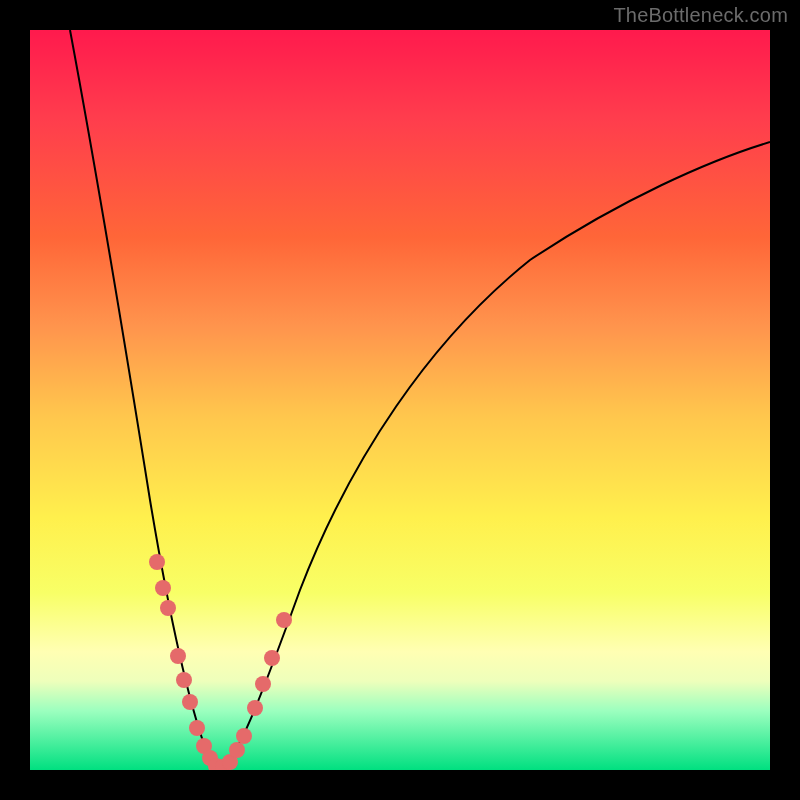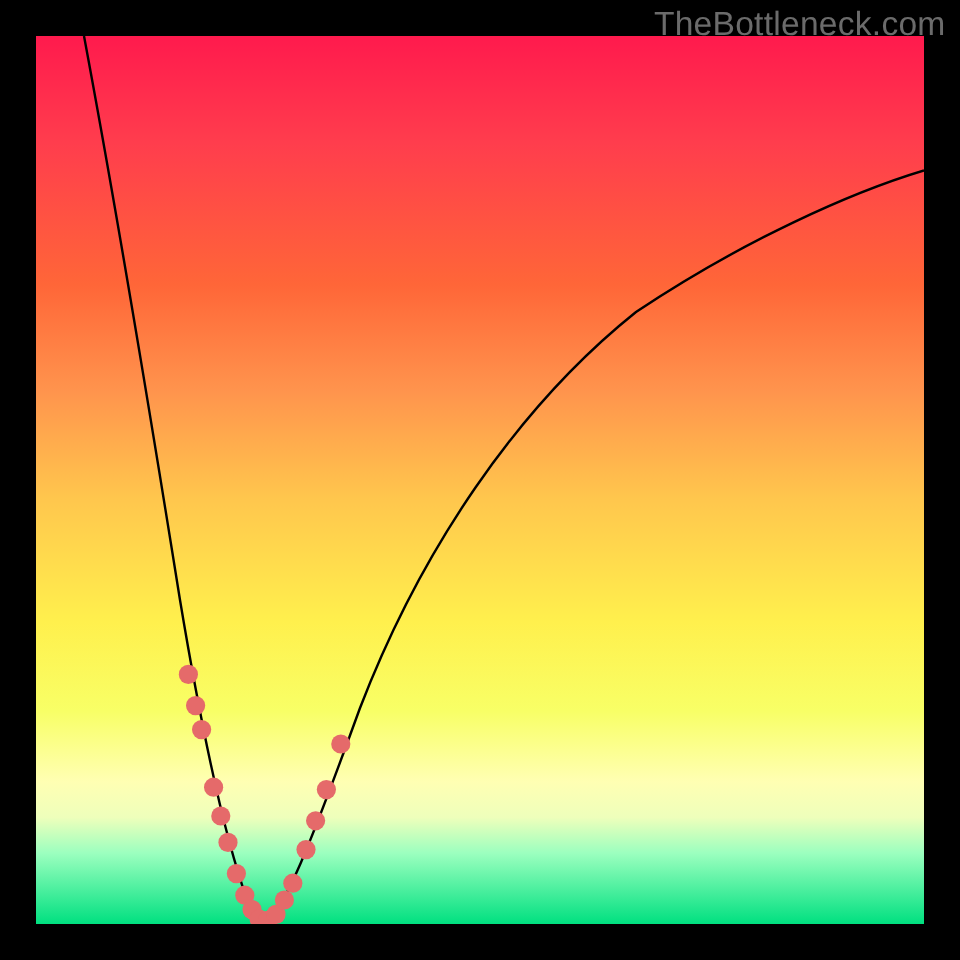--- a/index.html
+++ b/index.html
@@ -52,21 +52,21 @@
   .line {
     fill: none;
     stroke: #000;
     stroke-width: 2;
   }
   .watermark {
     position: absolute;
     top: 4px;
     right: 12px;
     color: #6b6b6b;
-    font-size: 28px;
+    font-size: 20px;
     letter-spacing: 0.2px;
     font-weight: 400;
   }
 </style>
 </head>
 <body>
 
 <div class="frame">
   <div class="plot">
     <svg class="curve" viewBox="0 0 740 740">

